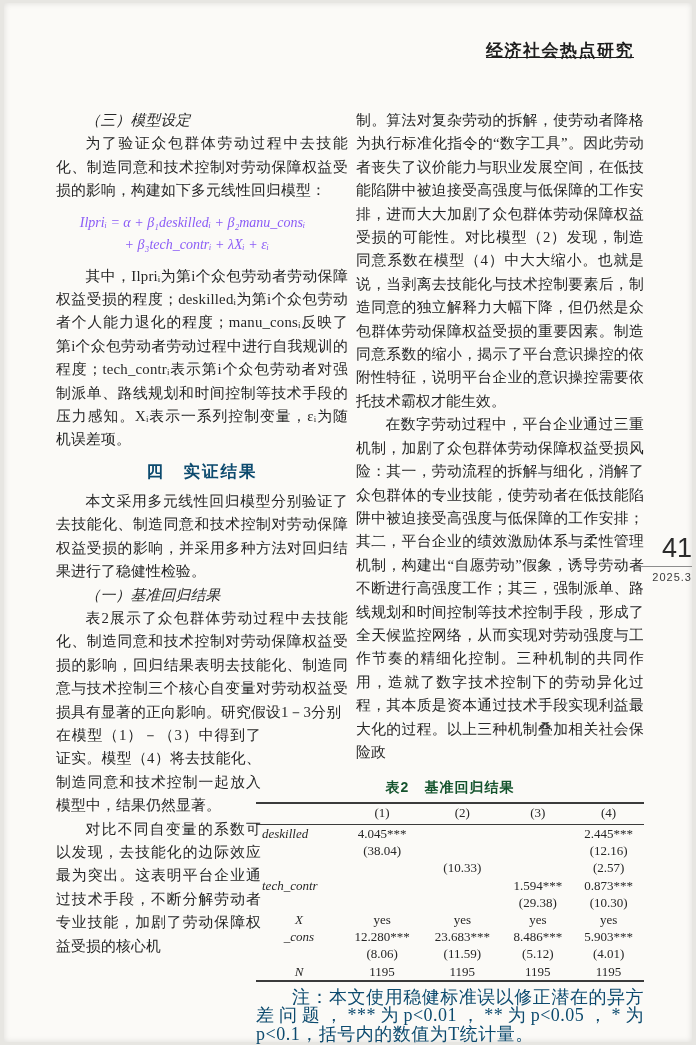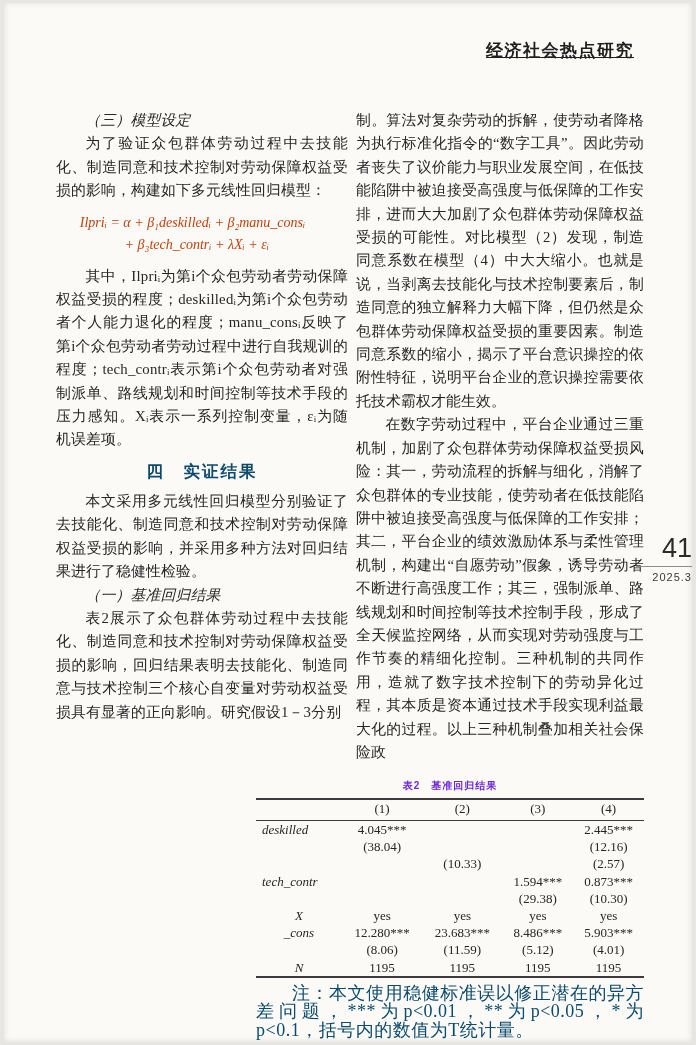--- a/index.html
+++ b/index.html
@@ -25,29 +25,29 @@
   p { margin:0; text-align:justify; font-size:14.8px; line-height:23.4px; letter-spacing:0.2px; }
   .indent { text-indent:2em; }
   .kai { font-style:italic; }
   .sec {
     margin:9px 0 7px; text-align:center;
     font-size:16.5px; font-weight:bold; letter-spacing:2px;
     font-family:"Liberation Sans","DejaVu Sans",sans-serif; color:#0c4a6e;
   }
   .formula {
     margin:9px 0 9px; font-style:italic; font-size:14px; line-height:22px;
-    white-space:nowrap; padding-left:1.7em; color:#c2410c;
+    white-space:nowrap; padding-left:1.7em; color:#8b5cf6;
   }
   .formula .f2 { padding-left:3.2em; }
   .narrow { width:205px; }
   .tablewrap { position:absolute; left:252px; top:776px; width:388px; }
   .tbl-title {
-    text-align:center; font-weight:bold; font-size:10px; letter-spacing:1px;
+    text-align:center; font-weight:bold; font-size:14px; letter-spacing:1px;
     margin-bottom:5px;
-    font-family:"Liberation Sans","DejaVu Sans",sans-serif; color:#6d28d9;
+    font-family:"Liberation Sans","DejaVu Sans",sans-serif; color:#14532d;
   }
   table.tbl {
     width:100%; border-collapse:collapse;
     border-top:2px solid #3b3b3b; border-bottom:2px solid #3b3b3b;
   }
   .tbl th {
     font-weight:normal; font-size:13px; padding:1px 0 3px;
     border-bottom:1px solid #3b3b3b; text-align:center;
   }
   .tbl td { text-align:center; font-size:13px; line-height:17.2px; padding:0; }
@@ -82,20 +82,24 @@
       <p class="indent">为了验证众包群体劳动过程中去技能化、制造同意和技术控制对劳动保障权益受损的影响，构建如下多元线性回归模型：</p>
       <div class="formula">
         <div>Ilpriᵢ = α + β₁deskilledᵢ +  β₂manu_consᵢ</div>
         <div class="f2">+ β₃tech_contrᵢ + λXᵢ + εᵢ</div>
       </div>
       <p class="indent">其中，Ilpriᵢ为第i个众包劳动者劳动保障权益受损的程度；deskilledᵢ为第i个众包劳动者个人能力退化的程度；manu_consᵢ反映了第i个众包劳动者劳动过程中进行自我规训的程度；tech_contrᵢ表示第i个众包劳动者对强制派单、路线规划和时间控制等技术手段的压力感知。Xᵢ表示一系列控制变量，εᵢ为随机误差项。</p>
       <div class="sec">四　实证结果</div>
       <p class="indent">本文采用多元线性回归模型分别验证了去技能化、制造同意和技术控制对劳动保障权益受损的影响，并采用多种方法对回归结果进行了稳健性检验。</p>
       <p class="kai indent">（一）基准回归结果</p>
       <p class="indent">表2展示了众包群体劳动过程中去技能化、制造同意和技术控制对劳动保障权益受损的影响，回归结果表明去技能化、制造同意与技术控制三个核心自变量对劳动权益受损具有显著的正向影响。研究假设1－3分别</p>
+      <div class="narrow">
+        <p>在模型（1）－（3）中得到了证实。模型（4）将去技能化、制造同意和技术控制一起放入模型中，结果仍然显著。</p>
+        <p class="indent">对比不同自变量的系数可以发现，去技能化的边际效应最为突出。这表明平台企业通过技术手段，不断分解劳动者专业技能，加剧了劳动保障权益受损的核心机</p>
+      </div>
     </div>
 
     <div class="col col-right">
       <p>制。算法对复杂劳动的拆解，使劳动者降格为执行标准化指令的“数字工具”。因此劳动者丧失了议价能力与职业发展空间，在低技能陷阱中被迫接受高强度与低保障的工作安排，进而大大加剧了众包群体劳动保障权益受损的可能性。对比模型（2）发现，制造同意系数在模型（4）中大大缩小。也就是说，当剥离去技能化与技术控制要素后，制造同意的独立解释力大幅下降，但仍然是众包群体劳动保障权益受损的重要因素。制造同意系数的缩小，揭示了平台意识操控的依附性特征，说明平台企业的意识操控需要依托技术霸权才能生效。</p>
       <p class="indent">在数字劳动过程中，平台企业通过三重机制，加剧了众包群体劳动保障权益受损风险：其一，劳动流程的拆解与细化，消解了众包群体的专业技能，使劳动者在低技能陷阱中被迫接受高强度与低保障的工作安排；其二，平台企业的绩效激励体系与柔性管理机制，构建出“自愿劳动”假象，诱导劳动者不断进行高强度工作；其三，强制派单、路线规划和时间控制等技术控制手段，形成了全天候监控网络，从而实现对劳动强度与工作节奏的精细化控制。三种机制的共同作用，造就了数字技术控制下的劳动异化过程，其本质是资本通过技术手段实现利益最大化的过程。以上三种机制叠加相关社会保险政</p>
     </div>
 
     <div class="tablewrap">
       <div class="tbl-title">表2　基准回归结果</div>
       <table class="tbl">

